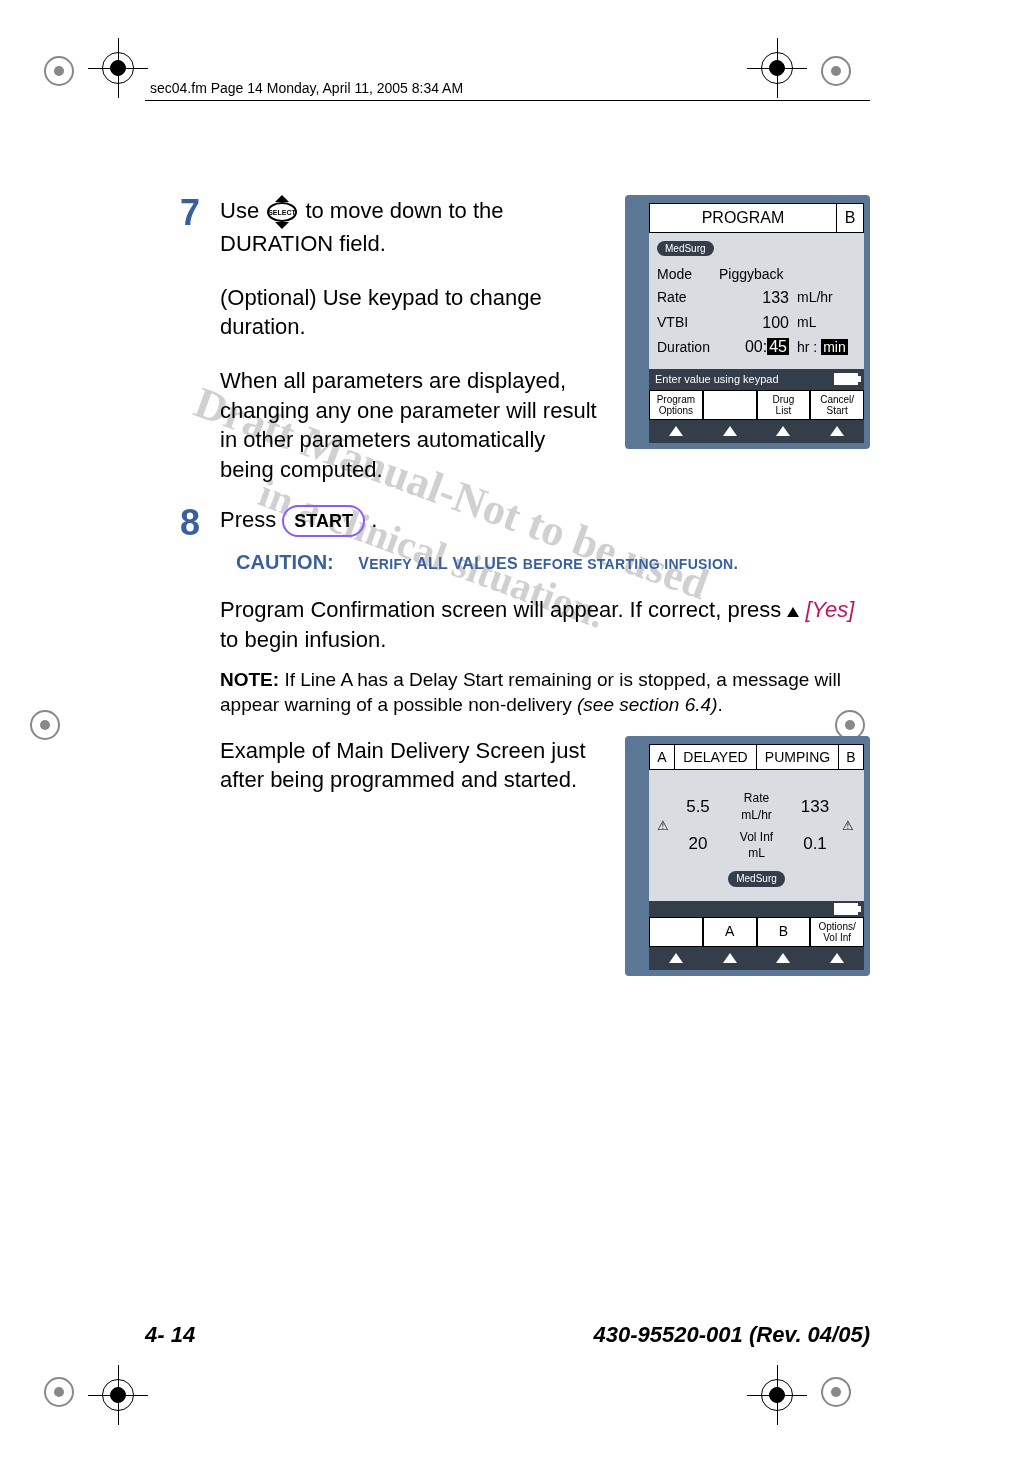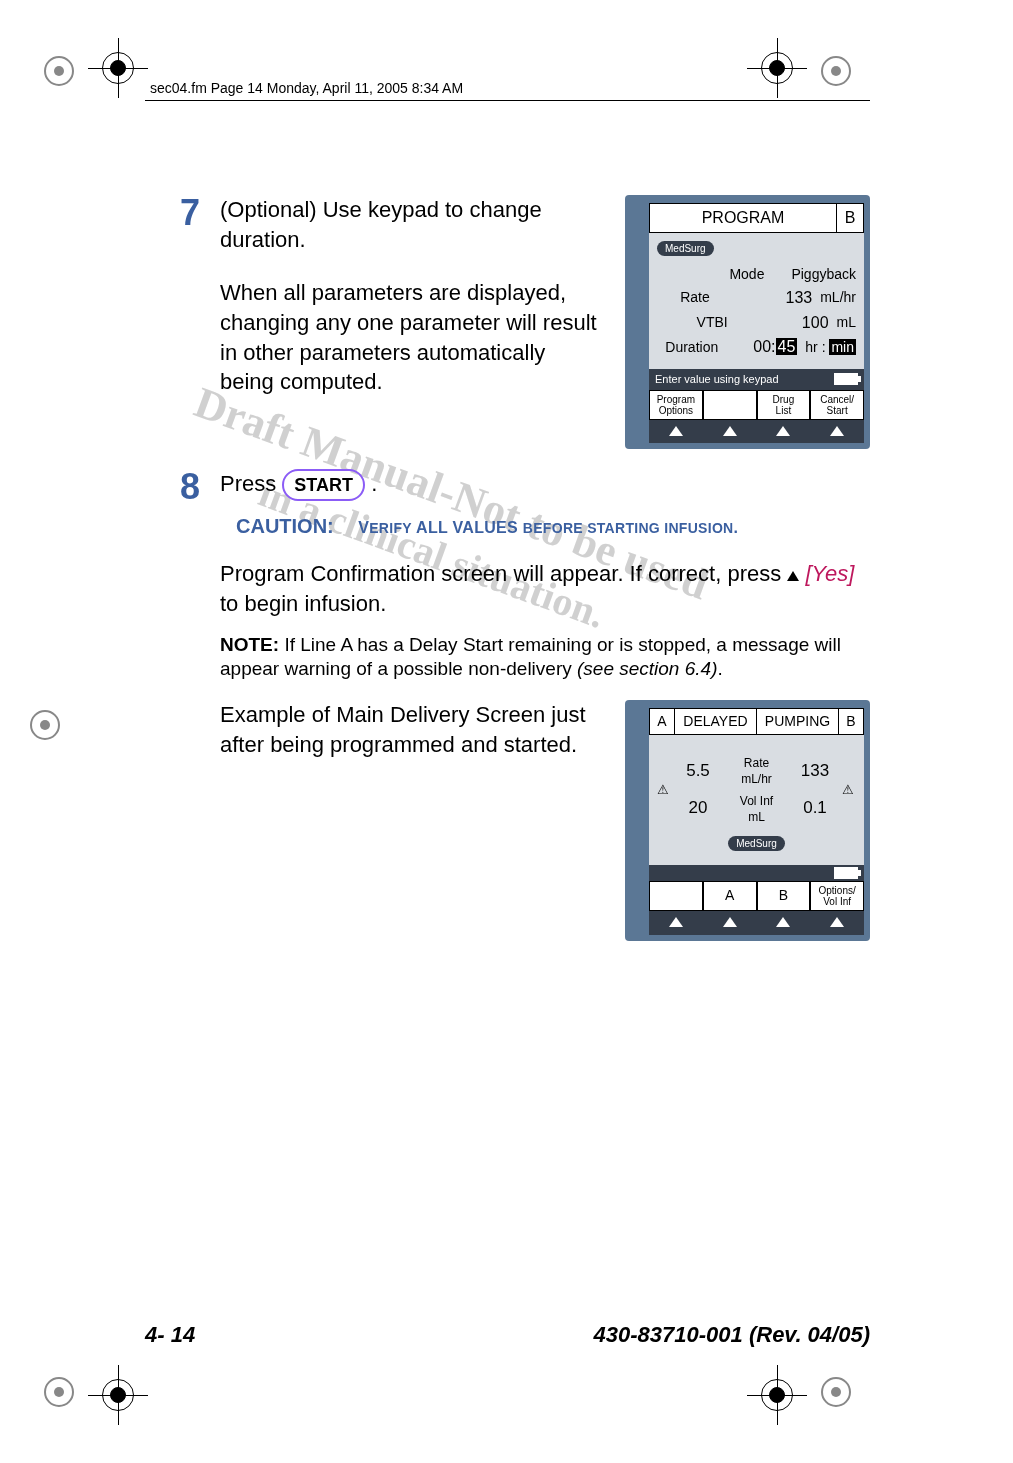--- a/index.html
+++ b/index.html
@@ -178,21 +178,20 @@
   padding: 1px 8px;
   border-radius: 8px;
   display: inline-block;
   margin-bottom: 6px;
 }
 .dev-row {
   display: flex;
   align-items: center;
   font-size: 14px;
   margin: 3px 0;
-  justify-content: flex-end;
 }
 .dev-label { width: 62px; }
 .dev-val { flex: 0 0 70px; text-align: right; font-size: 16px; }
 .dev-unit { margin-left: 8px; }
 .dev-hl { background: #000; color: #fff; padding: 0 2px; }
 .dev-status {
   background: #343d4a;
   color: #fff;
   font-size: 11px;
   padding: 3px 6px;
@@ -391,20 +390,32 @@
   <div class="watermark">Draft Manual-Not to be used</div>
   <div class="watermark2">in a clinical situation.</div>
 
   <div class="content">
 
     <div class="step">
       <div class="step-num">7</div>
       <div class="step-body">
         <div class="step7-row">
           <div class="step7-text">
+            <p style="margin:0 0 24px 0">
+              <span>Use </span>
+              <span class="select-icon">
+                <svg viewBox="0 0 34 34" width="34" height="34">
+                  <polygon points="17,0 24,7 10,7" fill="#000"></polygon>
+                  <ellipse cx="17" cy="17" rx="14" ry="9" fill="none" stroke="#000" stroke-width="2"></ellipse>
+                  <text x="17" y="20" font-size="7" text-anchor="middle" font-weight="bold">SELECT</text>
+                  <polygon points="17,34 24,27 10,27" fill="#000"></polygon>
+                </svg>
+              </span>
+              <span> to move down to the DURATION field.</span>
+            </p>
             <p style="margin:0 0 24px 0">(Optional) Use keypad to change duration.</p>
             <p style="margin:0">When all parameters are displayed, changing any one parameter will result in other parameters automatically being computed.</p>
           </div>
 
           <div class="device">
             <div class="dev-titlebar">
               <div class="dev-title-main">PROGRAM</div>
               <div class="dev-title-b">B</div>
             </div>
             <div class="dev-body">
@@ -526,15 +537,15 @@
             </div>
           </div>
         </div>
       </div>
     </div>
 
   </div>
 
   <div class="footer">
     <span>4- 14</span>
-    <span>430-83710-001 (Rev. 04/05)</span>
+    <span>430-95520-001 (Rev. 04/05)</span>
   </div>
 </div>
 
 </body></html>

